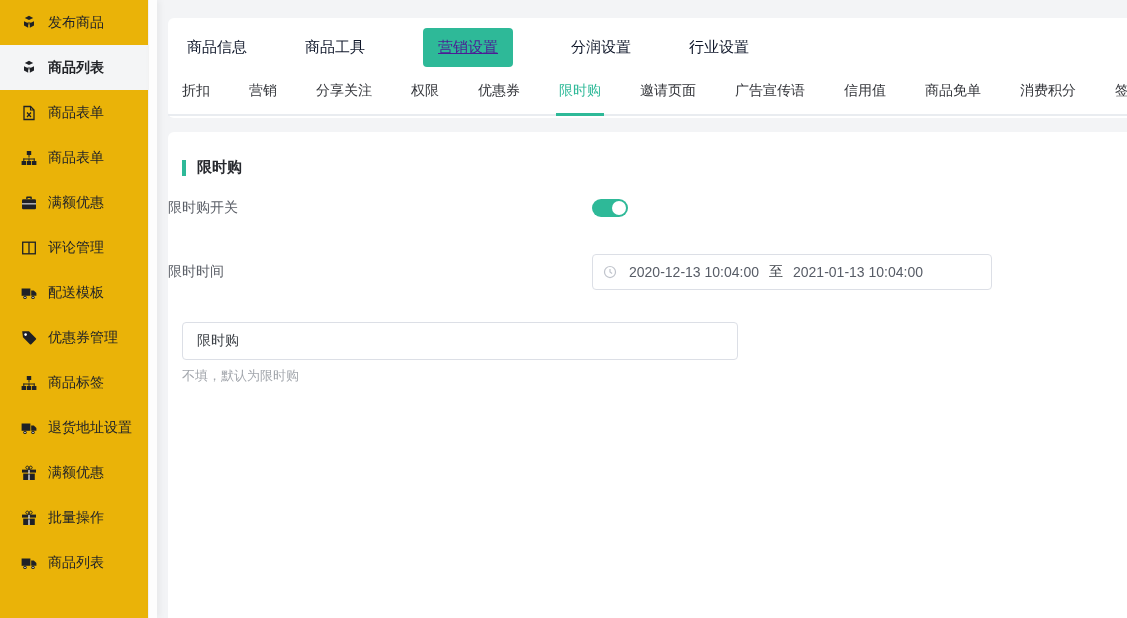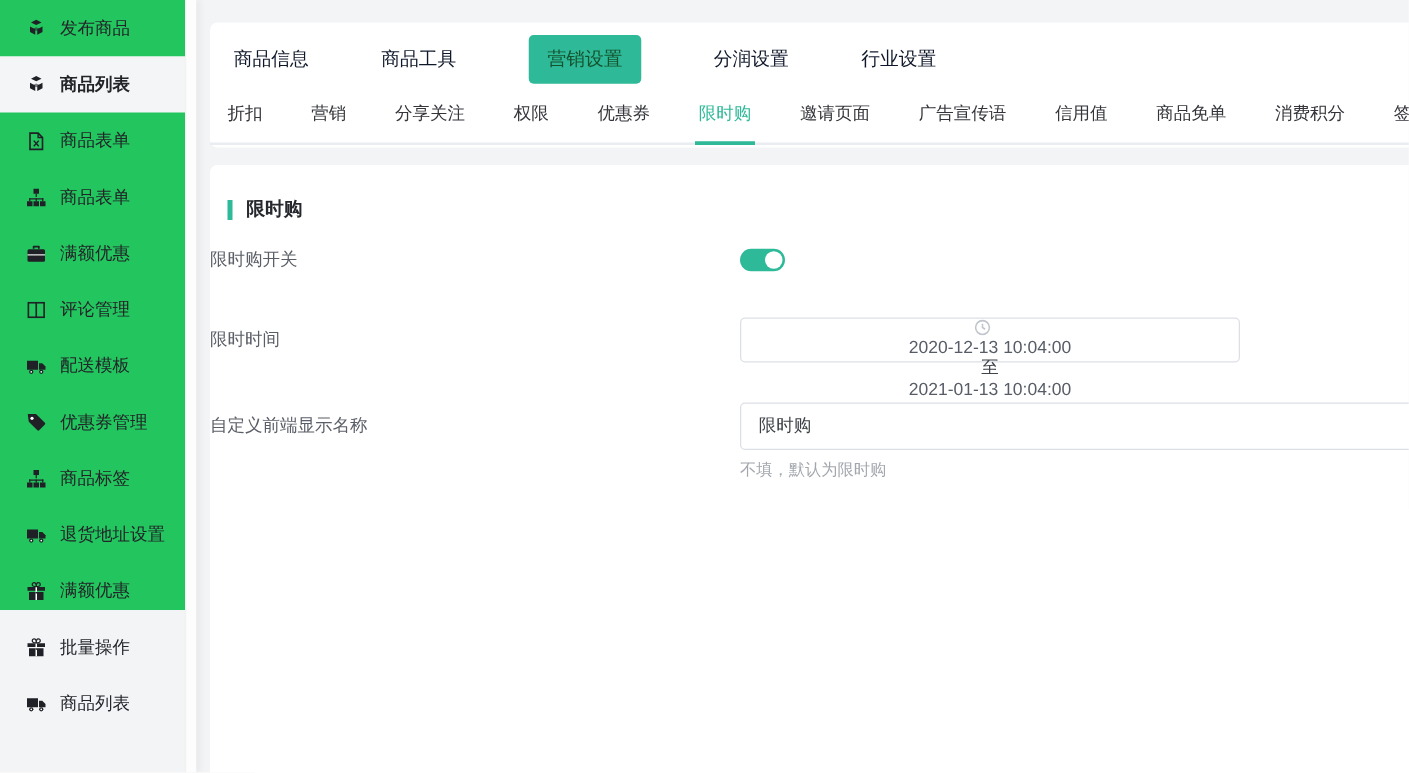--- a/index.html
+++ b/index.html
@@ -4,42 +4,42 @@
 <style>
   html,body{margin:0;padding:0;}
   body{
     width:1127px;height:618px;overflow:hidden;position:relative;
     background:#f3f4f6;
     font-family:"Liberation Sans","DejaVu Sans",sans-serif;
     -webkit-font-smoothing:antialiased;
   }
   
   .sidebar{
-    position:absolute;left:0;top:0;width:148px;height:488px;background:#22c55e;z-index:3;text-align:right;
+    position:absolute;left:0;top:0;width:148px;height:618px;background:#eab308;z-index:3;text-align:right;
   }
   .sidebar-scrollbar{
     position:absolute;left:148px;top:0;width:8px;height:618px;background:#fdfdfd;z-index:3;
     border-left:1px solid #f2f2f2;box-shadow:3px 0 6px rgba(0,0,0,.05);
   }
   .side-item{
     height:45px;display:flex;align-items:center;gap:11px;padding-left:21px;
     font-size:14px;color:#222428;cursor:pointer;white-space:nowrap;
   }
   .side-item.active{background:#f4f5f6;font-weight:bold;}
   .side-icon{width:16px;height:16px;flex:0 0 16px;display:inline-flex;}
   .side-icon svg{width:16px;height:16px;}
   
   .card{position:absolute;left:168px;width:985px;background:#fff;border-radius:6px;}
   .card-tabs{top:18px;height:100px;}
   .card-body{top:132px;height:500px;}
   
   .tabs1{display:flex;align-items:center;height:58px;padding-left:19px;gap:58px;}
   .tab1{font-size:15px;color:#0f172a;cursor:pointer;white-space:nowrap;}
   .tab1.active{
-    background:var(--accent);color:#14532d;padding:10px 15px;border-radius:4px;
+    background:var(--accent);color:#4c1d95;padding:10px 15px;border-radius:4px;text-decoration:underline;
   }
   
   .tabs2{
     display:flex;align-items:flex-start;gap:39px;padding-left:14px;
     border-bottom:2px solid #e9ecf0;
   }
   .tab2{
     font-size:14px;color:#33353a;cursor:pointer;white-space:nowrap;
     padding:6px 0 14px 0;position:relative;
   }
@@ -65,21 +65,21 @@
   
   .toggle{
     width:36px;height:18px;border-radius:9px;background:var(--accent);
     position:relative;cursor:pointer;
   }
   .toggle-knob{
     position:absolute;top:2px;left:20px;width:14px;height:14px;border-radius:50%;background:#fff;
   }
   
   .date-range{
-    flex-direction:column;align-items:center;width:400px;height:36px;box-sizing:border-box;
+    flex-direction:row;align-items:center;width:400px;height:36px;box-sizing:border-box;
     border:1px solid #dcdfe6;border-radius:4px;padding:0 10px;display:flex;gap:0;
     background:#fff;cursor:pointer;
   }
   .date-range .clock{display:inline-flex;width:14px;height:14px;margin-right:12px;}
   .date-text{font-size:14px;color:#575c66;white-space:nowrap;}
   .date-sep{font-size:14px;color:#3f434a;margin:0 10px;}
   
   .name-input{
     width:556px;height:38px;box-sizing:border-box;border:1px solid #dcdfe6;border-radius:4px;
     padding:0 14px;font-size:14px;color:#3c4046;outline:none;background:#fff;
@@ -291,21 +291,20 @@
             <path d="M8 4.6V8l2.4 1.6"></path>
           </svg>
         </span>
         <span class="date-text">2020-12-13 10:04:00</span>
         <span class="date-sep">至</span>
         <span class="date-text">2021-01-13 10:04:00</span>
       </div>
     </div>
 
     <div class="form-row row-name">
-      <label class="form-label">自定义前端显示名称</label>
       <div class="form-ctrl">
         <input class="name-input" type="text" value="限时购" style="">
         <div class="form-help">不填，默认为限时购</div>
       </div>
     </div>
 
   </div>
 </section>
 
 </body></html>

